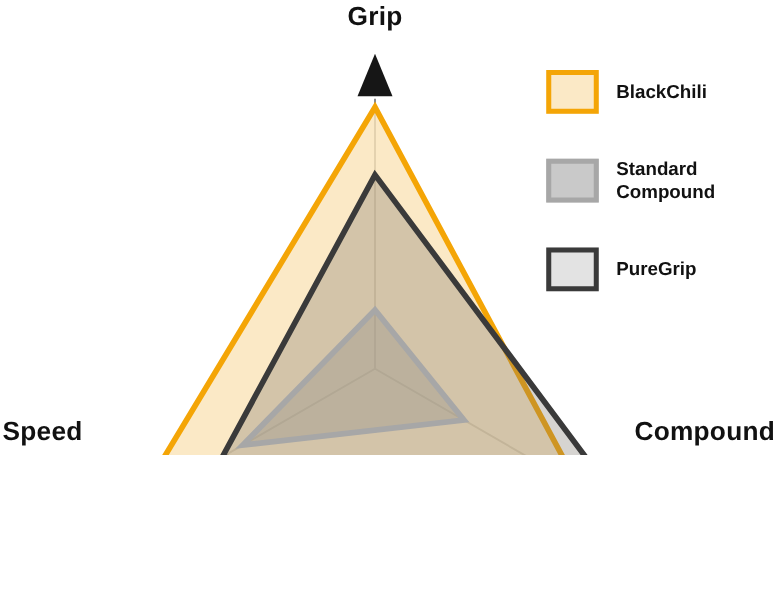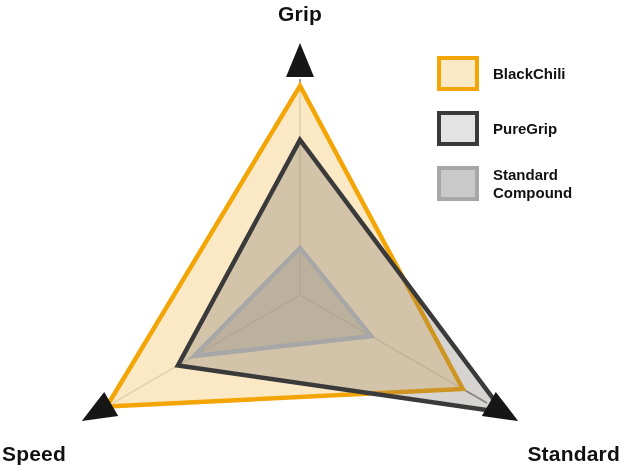--- a/index.html
+++ b/index.html
@@ -3,21 +3,21 @@
 <meta charset="utf-8">
 <style>
   html, body {
     margin: 0;
     padding: 0;
     background: #ffffff;
   }
   .stage {
     position: relative;
     width: 624px;
-    height: 472px;
+    height: 364px;
     background: #ffffff;
     font-family: "Liberation Sans", sans-serif;
     overflow: hidden;
   }
   svg { display: block; }
   .axis-label {
     position: absolute;
     font-weight: 700;
     font-size: 21px;
     color: #111111;
@@ -25,21 +25,21 @@
   }
   .axis-label.grip   { top: 2px;  left: 300px; transform: translateX(-50%); }
   .axis-label.speed  { left: 2px; bottom: 6px; text-align: center; }
   .axis-label.mileage{ right: 4px; bottom: 6px; }
   .legend {
     position: absolute;
     left: 437px;
     top: 56px;
     display: flex;
     flex-direction: column;
-    gap: 20px;
+    gap: 36px;
   }
   .legend-item {
     display: flex;
     align-items: center;
     gap: 14px;
   }
   .legend-swatch {
     width: 34px;
     height: 27px;
     border: 4px solid #000;
@@ -65,29 +65,29 @@
       <polygon points="300.0,85.8 106.7,406.6 462.8,389.0" fill="rgba(250, 227, 184, 0.80)" stroke="#F4A506" stroke-width="4.5" stroke-linejoin="miter"></polygon>
       <polygon points="300.0,139.9 177.9,365.5 503.5,412.5" fill="rgba(120, 114, 104, 0.30)" stroke="#3A3A3A" stroke-width="4.5" stroke-linejoin="miter"></polygon>
       <polygon points="300.0,248.0 194.2,356.1 371.2,336.1" fill="rgba(150, 146, 140, 0.38)" stroke="#A7A7A7" stroke-width="4.5" stroke-linejoin="miter"></polygon>
       <polygon points="300.0,43.0 314.0,77.0 286.0,77.0" fill="#161616"></polygon>
       <polygon points="81.8,421.0 104.2,391.9 118.2,416.1" fill="#161616"></polygon>
       <polygon points="518.2,421.0 481.8,416.1 495.8,391.9" fill="#161616"></polygon>
     </svg>
 
   <div class="axis-label grip">Grip</div>
   <div class="axis-label speed">Speed</div>
-  <div class="axis-label mileage">Standard</div>
+  <div class="axis-label mileage">Compound</div>
 
   <div class="legend">
     <div class="legend-item">
       <span class="legend-swatch" style="border-color: rgb(244, 165, 6); background: rgb(251, 233, 198);"></span>
       <span class="legend-label">BlackChili</span>
     </div>
     <div class="legend-item">
+      <span class="legend-swatch" style="border-color: rgb(167, 167, 167); background: rgb(201, 201, 201);"></span>
+      <span class="legend-label">Standard Compound</span>
+    </div>
+    <div class="legend-item">
       <span class="legend-swatch" style="border-color: rgb(58, 58, 58); background: rgb(227, 227, 227);"></span>
       <span class="legend-label">PureGrip</span>
-    </div>
-    <div class="legend-item">
-      <span class="legend-swatch" style="border-color: rgb(167, 167, 167); background: rgb(201, 201, 201);"></span>
-      <span class="legend-label">Standard Compound</span>
     </div>
   </div>
 </div>
 
 </body></html>

